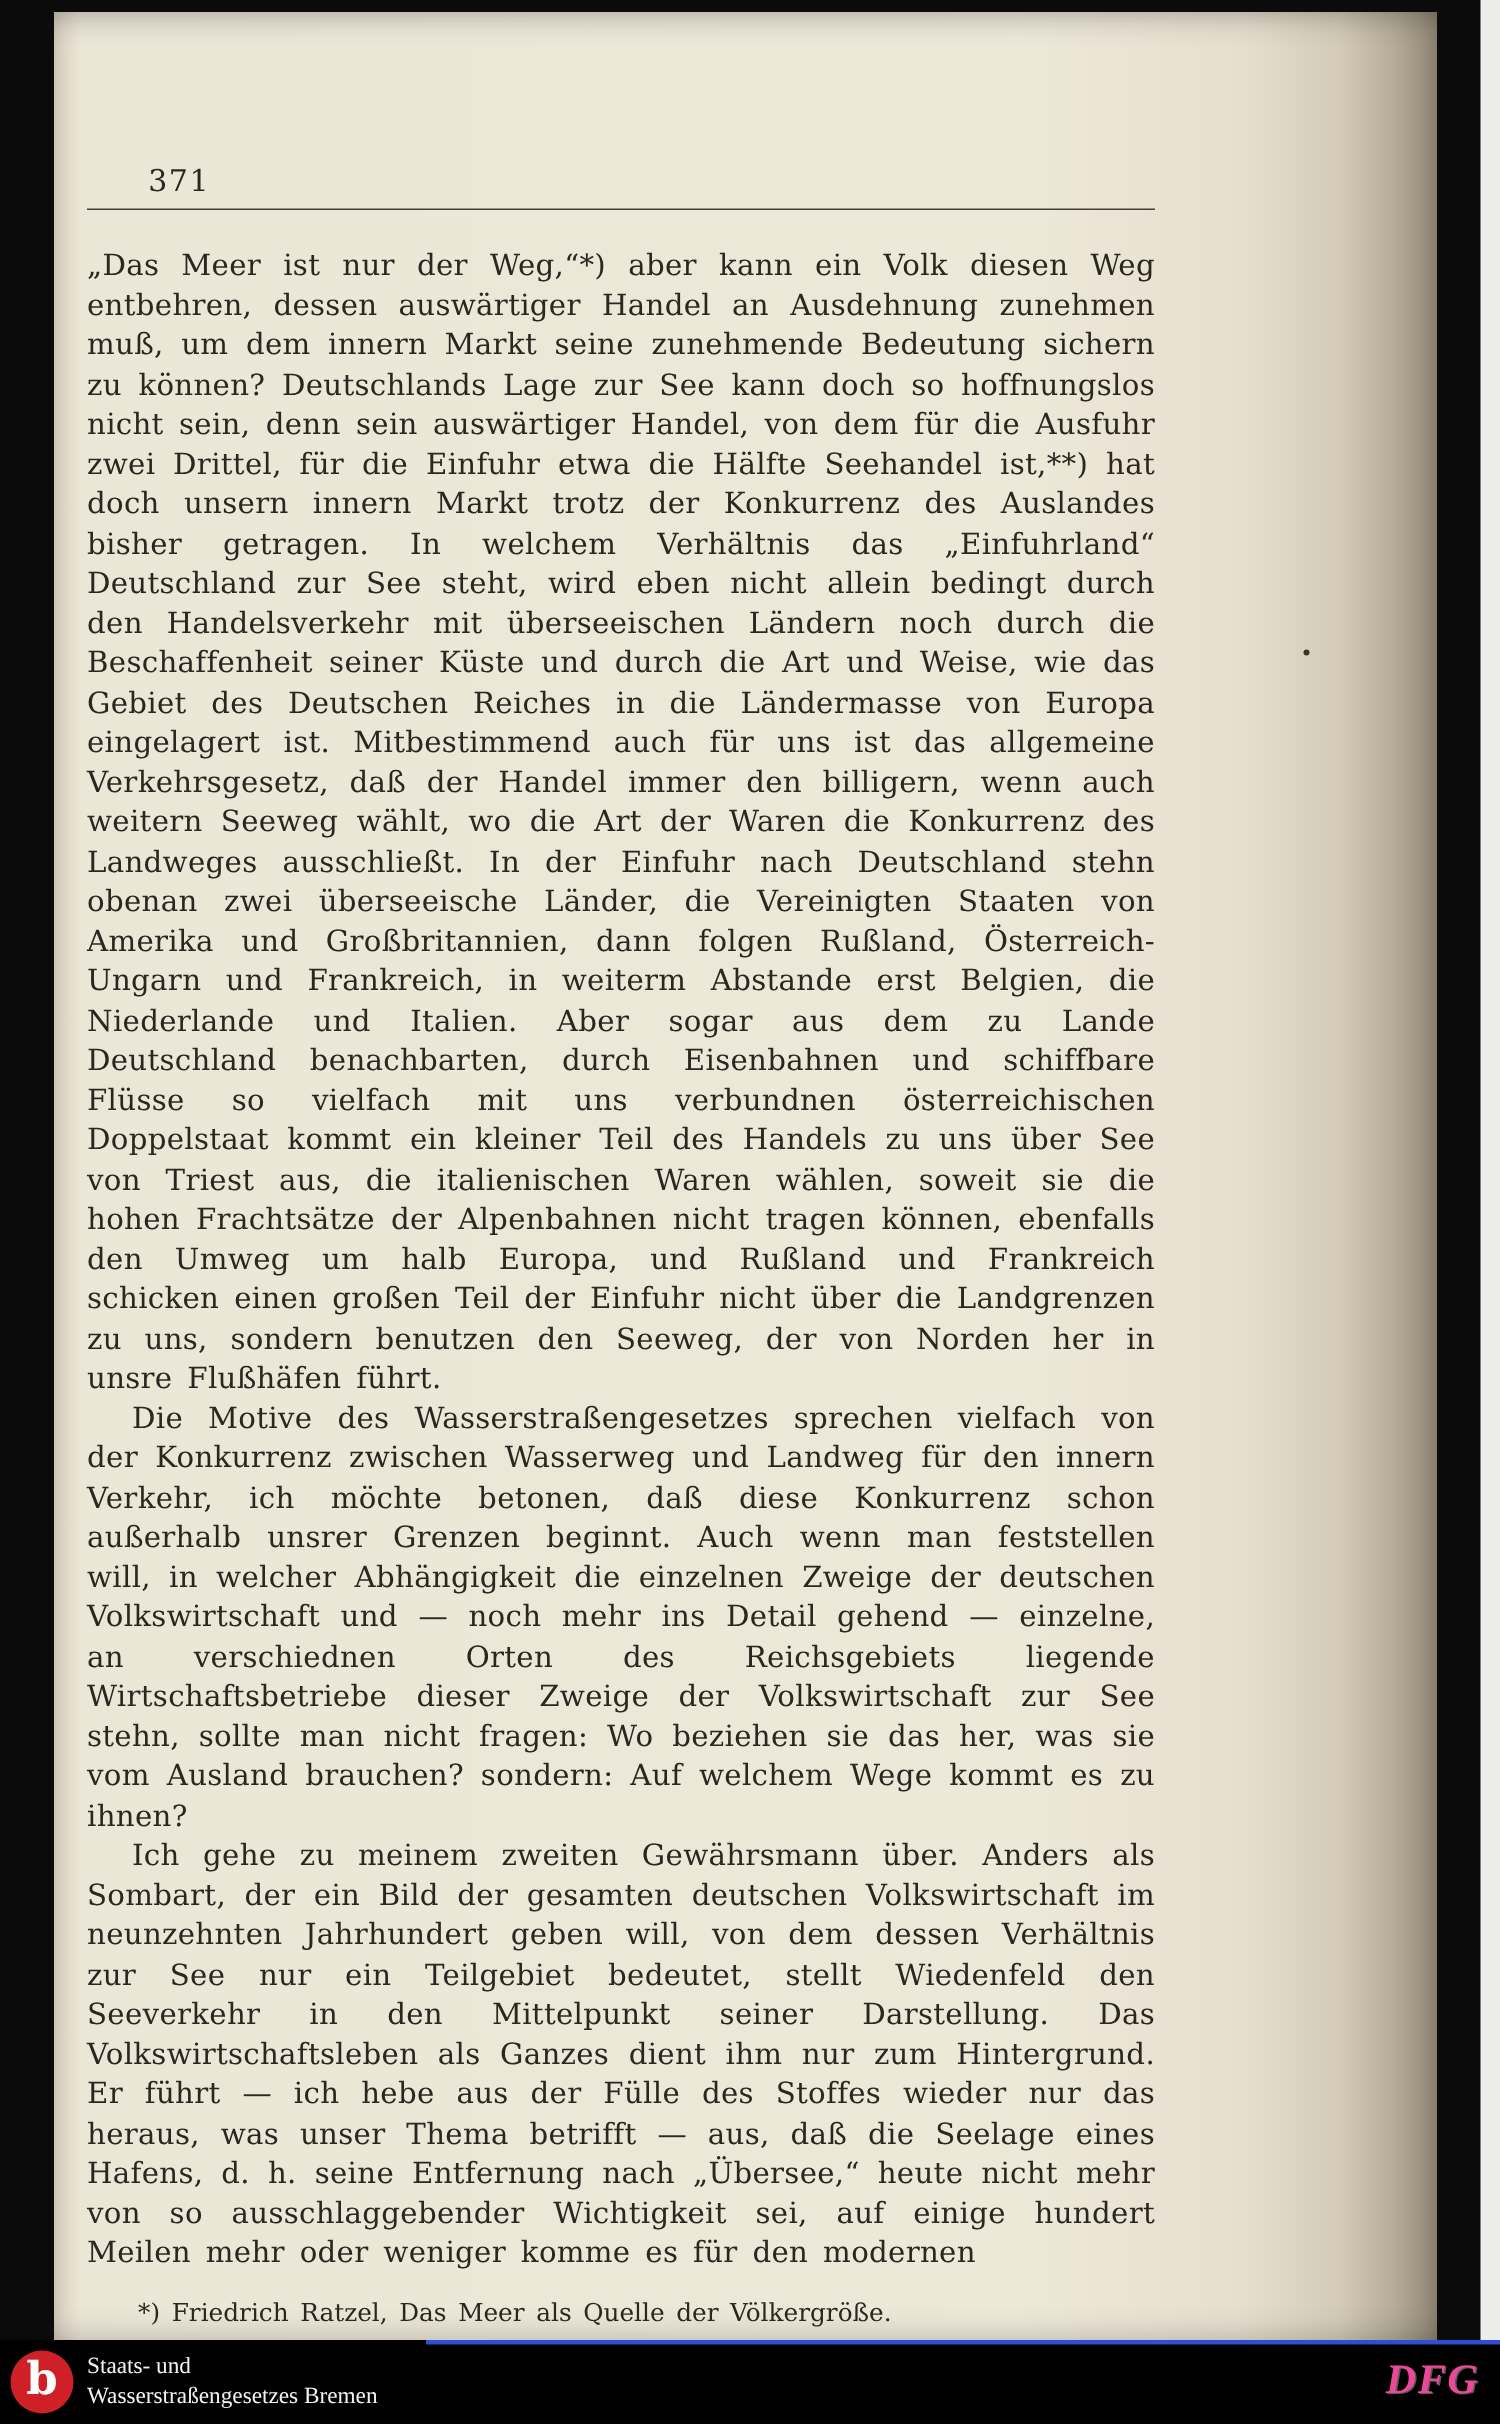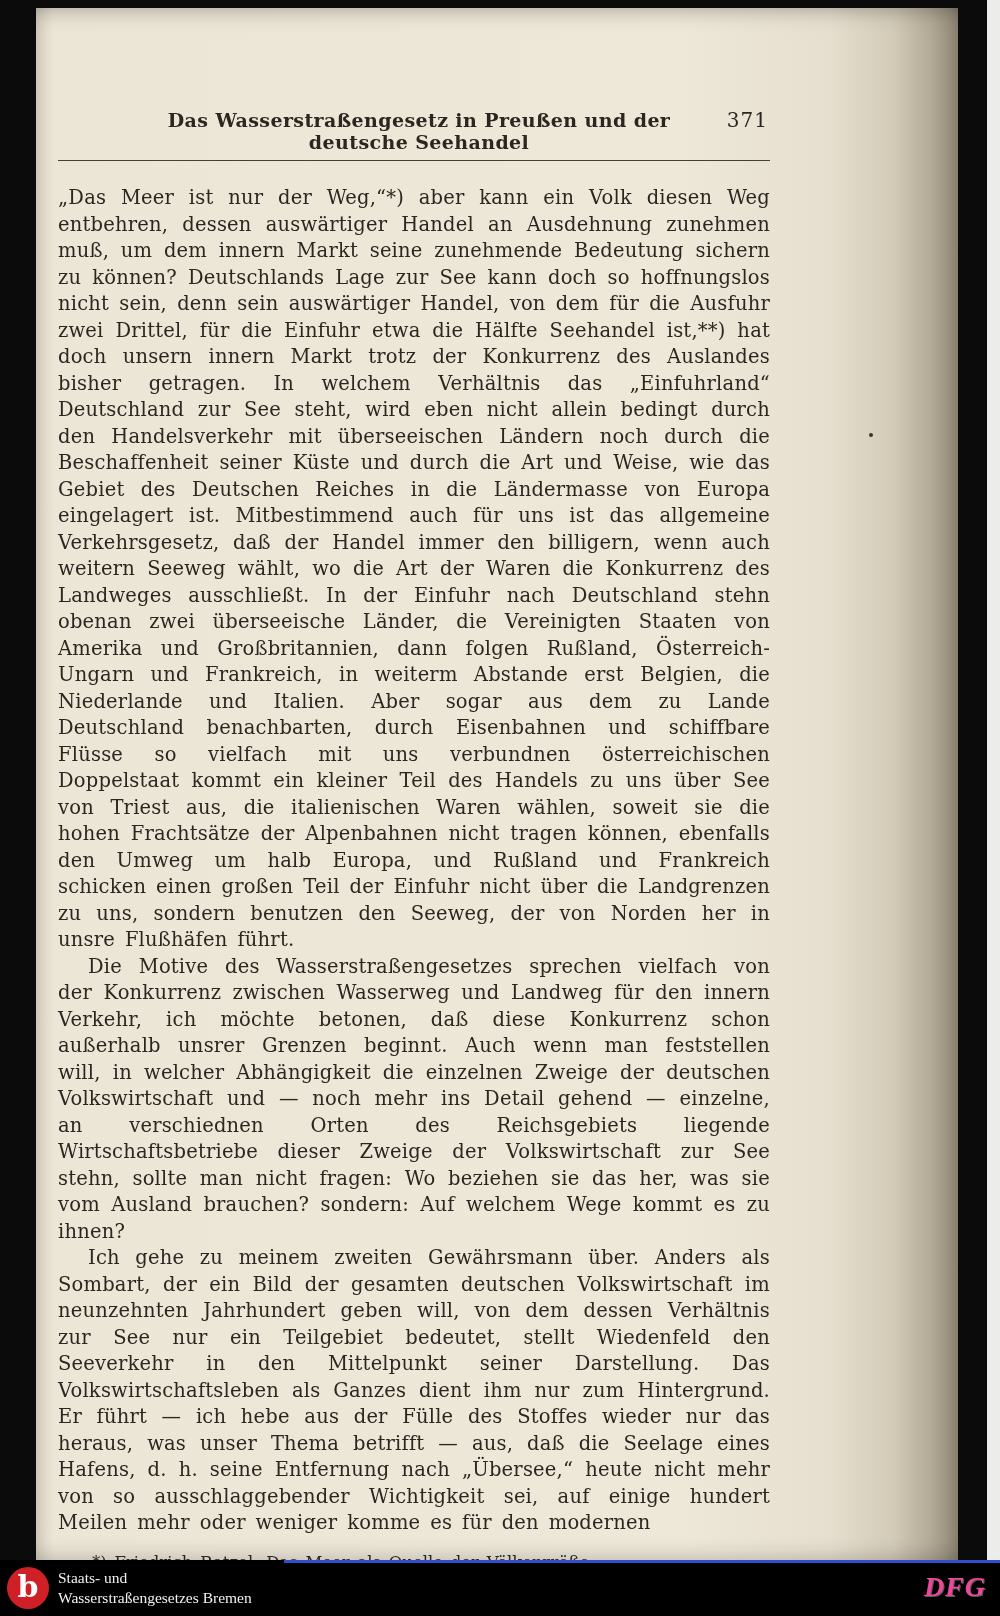--- a/index.html
+++ b/index.html
@@ -103,21 +103,20 @@
 <div id="stage">
 
   <div id="right-strip"></div>
 
   <div id="paper">
     <div id="speck"></div>
 
     <div id="text-block">
 
       <div class="header-row">
-        <div class="header-title">Das Wasserstraßengesetz in Preußen und der deutsche Seehandel</div>
         <div class="page-number">371</div>
       </div>
 
       <div id="paragraphs">
           <p class="para first">„Das Meer ist nur der Weg,“*) aber kann ein Volk diesen Weg entbehren, dessen auswärtiger Handel an Ausdehnung zunehmen muß, um dem innern Markt seine zunehmende Bedeutung sichern zu können?  Deutschlands Lage zur See kann doch so hoffnungslos nicht sein, denn sein auswärtiger Handel, von dem für die Ausfuhr zwei Drittel, für die Einfuhr etwa die Hälfte Seehandel ist,**) hat doch unsern innern Markt trotz der Konkurrenz des Auslandes bisher getragen.  In welchem Verhältnis das „Einfuhrland“ Deutschland zur See steht, wird eben nicht allein bedingt durch den Handelsverkehr mit überseeischen Ländern noch durch die Beschaffenheit seiner Küste und durch die Art und Weise, wie das Gebiet des Deutschen Reiches in die Ländermasse von Europa eingelagert ist.  Mitbestimmend auch für uns ist das allgemeine Verkehrsgesetz, daß der Handel immer den billigern, wenn auch weitern Seeweg wählt, wo die Art der Waren die Konkurrenz des Landweges ausschließt.  In der Einfuhr nach Deutschland stehn obenan zwei überseeische Länder, die Vereinigten Staaten von Amerika und Großbritannien, dann folgen Rußland, Österreich-Ungarn und Frankreich, in weiterm Abstande erst Belgien, die Niederlande und Italien.  Aber sogar aus dem zu Lande Deutschland benachbarten, durch Eisenbahnen und schiffbare Flüsse so vielfach mit uns verbundnen österreichischen Doppelstaat kommt ein kleiner Teil des Handels zu uns über See von Triest aus, die italienischen Waren wählen, soweit sie die hohen Frachtsätze der Alpenbahnen nicht tragen können, ebenfalls den Umweg um halb Europa, und Rußland und Frankreich schicken einen großen Teil der Einfuhr nicht über die Landgrenzen zu uns, sondern benutzen den Seeweg, der von Norden her in unsre Flußhäfen führt.</p>
           <p class="para">Die Motive des Wasserstraßengesetzes sprechen vielfach von der Konkurrenz zwischen Wasserweg und Landweg für den innern Verkehr, ich möchte betonen, daß diese Konkurrenz schon außerhalb unsrer Grenzen beginnt. Auch wenn man feststellen will, in welcher Abhängigkeit die einzelnen Zweige der deutschen Volkswirtschaft und — noch mehr ins Detail gehend — einzelne, an verschiednen Orten des Reichsgebiets liegende Wirtschaftsbetriebe dieser Zweige der Volkswirtschaft zur See stehn, sollte man nicht fragen: Wo beziehen sie das her, was sie vom Ausland brauchen? sondern: Auf welchem Wege kommt es zu ihnen?</p>
           <p class="para">Ich gehe zu meinem zweiten Gewährsmann über.  Anders als Sombart, der ein Bild der gesamten deutschen Volkswirtschaft im neunzehnten Jahrhundert geben will, von dem dessen Verhältnis zur See nur ein Teilgebiet bedeutet, stellt Wiedenfeld den Seeverkehr in den Mittelpunkt seiner Darstellung. Das Volkswirtschaftsleben als Ganzes dient ihm nur zum Hintergrund.  Er führt — ich hebe aus der Fülle des Stoffes wieder nur das heraus, was unser Thema betrifft — aus, daß die Seelage eines Hafens, d. h. seine Entfernung nach „Übersee,“ heute nicht mehr von so ausschlaggebender Wichtigkeit sei, auf einige hundert Meilen mehr oder weniger komme es für den modernen</p>
         </div>
 
       <div id="footnotes">

